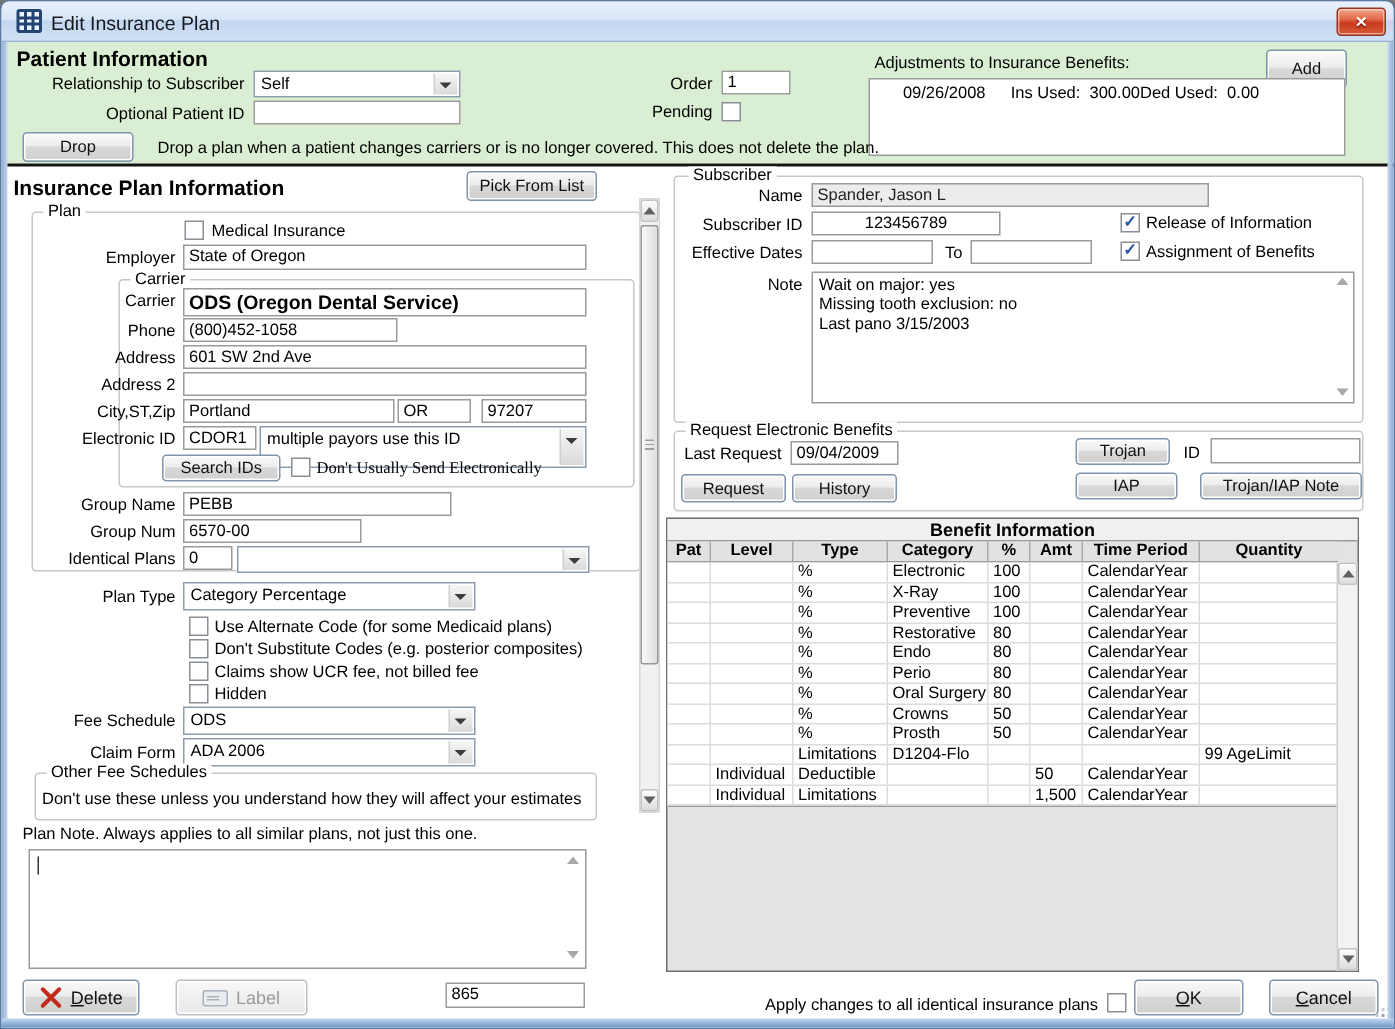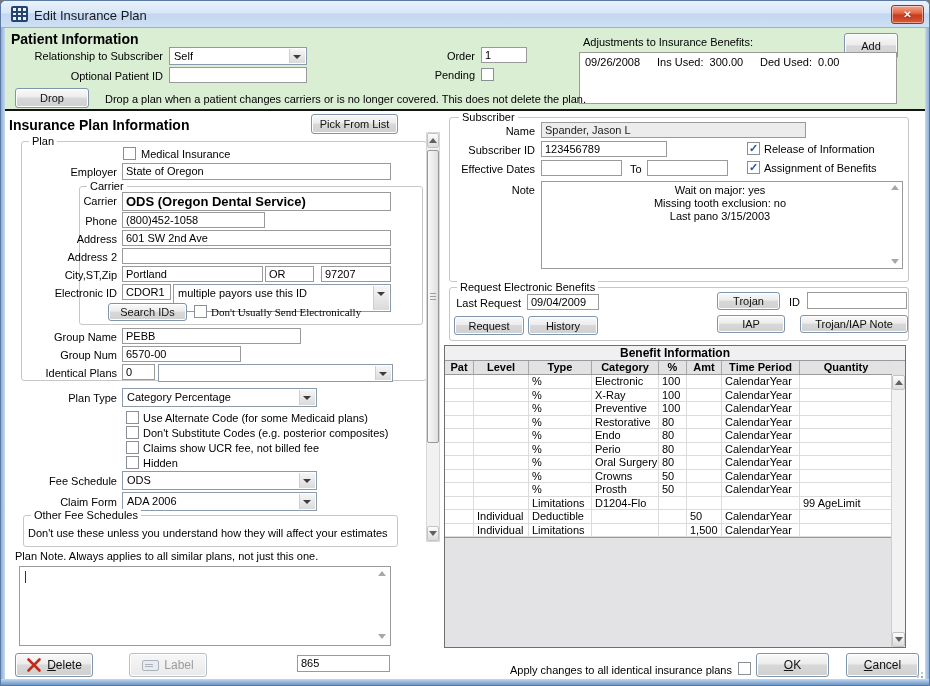--- a/index.html
+++ b/index.html
@@ -39,26 +39,26 @@
     background:linear-gradient(#fafafa,#ececec 45%,#d8d8d8 50%,#d0d0d0);box-shadow:inset 0 0 0 1px #fff;}
   .btn.big{font-size:12px;}
   .btn.dis{color:#9b9b9b;border-color:#b9bfc6;background:linear-gradient(#f7f7f7,#e9e9e9);}
   .ul-first{display:block;}
   .ul-first::first-letter{text-decoration:underline;}
   .cb{position:absolute;width:13px;height:13px;background:#fff;border:1px solid #898f94;box-sizing:border-box;
     font-size:11px;line-height:10px;text-align:center;color:var(--check_blue,#2456a4);font-weight:bold;}
   .gbox{position:absolute;border:1px solid #c7c7c7;border-radius:3px;}
   .gbox-label{position:absolute;font-size:11px;background:#fff;padding:0 3px;white-space:nowrap;color:#000;}
   .listbox{position:absolute;background:#fff;border:1px solid #9a9a9a;font-size:11px;box-sizing:border-box;padding:3px 5px;}
-  .adj-row{display:flex;}
+  .adj-row{display:flex;text-align:right;}
   .adj-row span{white-space:pre;}
   .adj-row span:nth-child(1){width:72px;}
   .adj-row span:nth-child(2){width:103px;}
   .notebox{position:absolute;background:#fff;border:1px solid #9a9a9a;box-sizing:border-box;font-size:11px;
-    line-height:13px;padding:2px 16px 2px 12px;white-space:pre-line;overflow:hidden;color:#000;text-align:center;}
+    line-height:13px;padding:2px 16px 2px 4px;white-space:pre-line;overflow:hidden;color:#000;}
   .tri-up{width:0;height:0;border-left:4px solid transparent;border-right:4px solid transparent;border-bottom:5px solid #606060;}
   .tri-down{width:0;height:0;border-left:4px solid transparent;border-right:4px solid transparent;border-top:5px solid #606060;}
   .mini-arrow{position:absolute;opacity:.55;}
   .vsb{position:absolute;left:425px;top:131px;width:14px;height:410px;background:#f1f1f1;border:1px solid #d7d7d7;box-sizing:border-box;}
   .vsb .sb-btn{position:absolute;left:0;width:12px;height:15px;display:flex;align-items:center;justify-content:center;
     background:linear-gradient(#fdfdfd,#dcdcdc);border:1px solid #c3c3c3;box-sizing:border-box;border-radius:2px;}
   .vsb-thumb{position:absolute;left:0px;width:12px;top:17px;height:293px;background:linear-gradient(90deg,#f9f9f9,#dedede);
     border:1px solid #96989c;border-radius:2px;box-sizing:border-box;}
   .vsb-thumb::after{content:"";position:absolute;left:2px;right:2px;top:50%;margin-top:-4px;height:7px;
     background:repeating-linear-gradient(#9aa0a6 0 1px,transparent 1px 3px);}
@@ -195,42 +195,42 @@
   <div class="caret"></div>
   <div class="mini-arrow tri-up" style="left:377px;top:570px;"></div>
   <div class="mini-arrow tri-down" style="left:377px;top:633px;"></div>
 
   <div class="btn big" style="left:14px;top:652px;width:78px;height:24px;">
     <svg width="16" height="16" viewBox="0 0 16 16" style="margin-right:5px;">
       <path d="M2.5 2.5 L13.5 13.5 M13.5 2.5 L2.5 13.5" stroke="#c22a1c" stroke-width="2.6" stroke-linecap="round" fill="none"></path>
     </svg>
     <span class="ul-first">Delete</span>
   </div>
-  <div class="btn big dis" style="left:128px;top:652px;width:78px;height:24px;">
+  <div class="btn big dis" style="left:116px;top:652px;width:88px;height:24px;">
     <span class="label-icon"></span>
     <span>Label</span>
   </div>
   <div class="field" style="left:296px;top:654px;width:93px;height:17px;">865</div>
 
   <div class="vsb">
     <div class="sb-btn" style="top:0;">
         <i class="tri-up"></i>
       </div>
     <div class="vsb-thumb"></div>
     <div class="sb-btn" style="bottom:0;">
         <i class="tri-down"></i>
       </div>
   </div>
 
   <div class="gbox" style="left:448px;top:116px;width:458px;height:163px;"></div>
   <div class="gbox-label" style="left:458px;top:110px;">Subscriber</div>
   <div class="lbl" style="right:394px;top:124px;">Name</div>
   <div class="field dis" style="left:540px;top:121px;width:265px;height:16px;">Spander, Jason L</div>
   <div class="lbl" style="right:394px;top:143px;">Subscriber ID</div>
-  <div class="field" style="left:540px;top:140px;width:126px;height:16px;">123456789</div>
+  <div class="field" style="left:540px;top:140px;width:126px;height:16px;text-align:center;">123456789</div>
   <div class="cb on" style="left:746px;top:141px;">✓</div>
   <div class="lbl" style="left:763px;top:142px;">Release of Information</div>
   <div class="lbl" style="right:394px;top:162px;">Effective Dates</div>
   <div class="field" style="left:540px;top:159px;width:81px;height:16px;"></div>
   <div class="lbl" style="left:629px;top:162px;">To</div>
   <div class="field" style="left:646px;top:159px;width:81px;height:16px;"></div>
   <div class="cb on" style="left:746px;top:160px;">✓</div>
   <div class="lbl" style="left:763px;top:161px;">Assignment of Benefits</div>
   <div class="lbl" style="right:394px;top:183px;">Note</div>
   <div class="notebox" style="left:540px;top:180px;width:362px;height:88px;">Wait on major: yes

